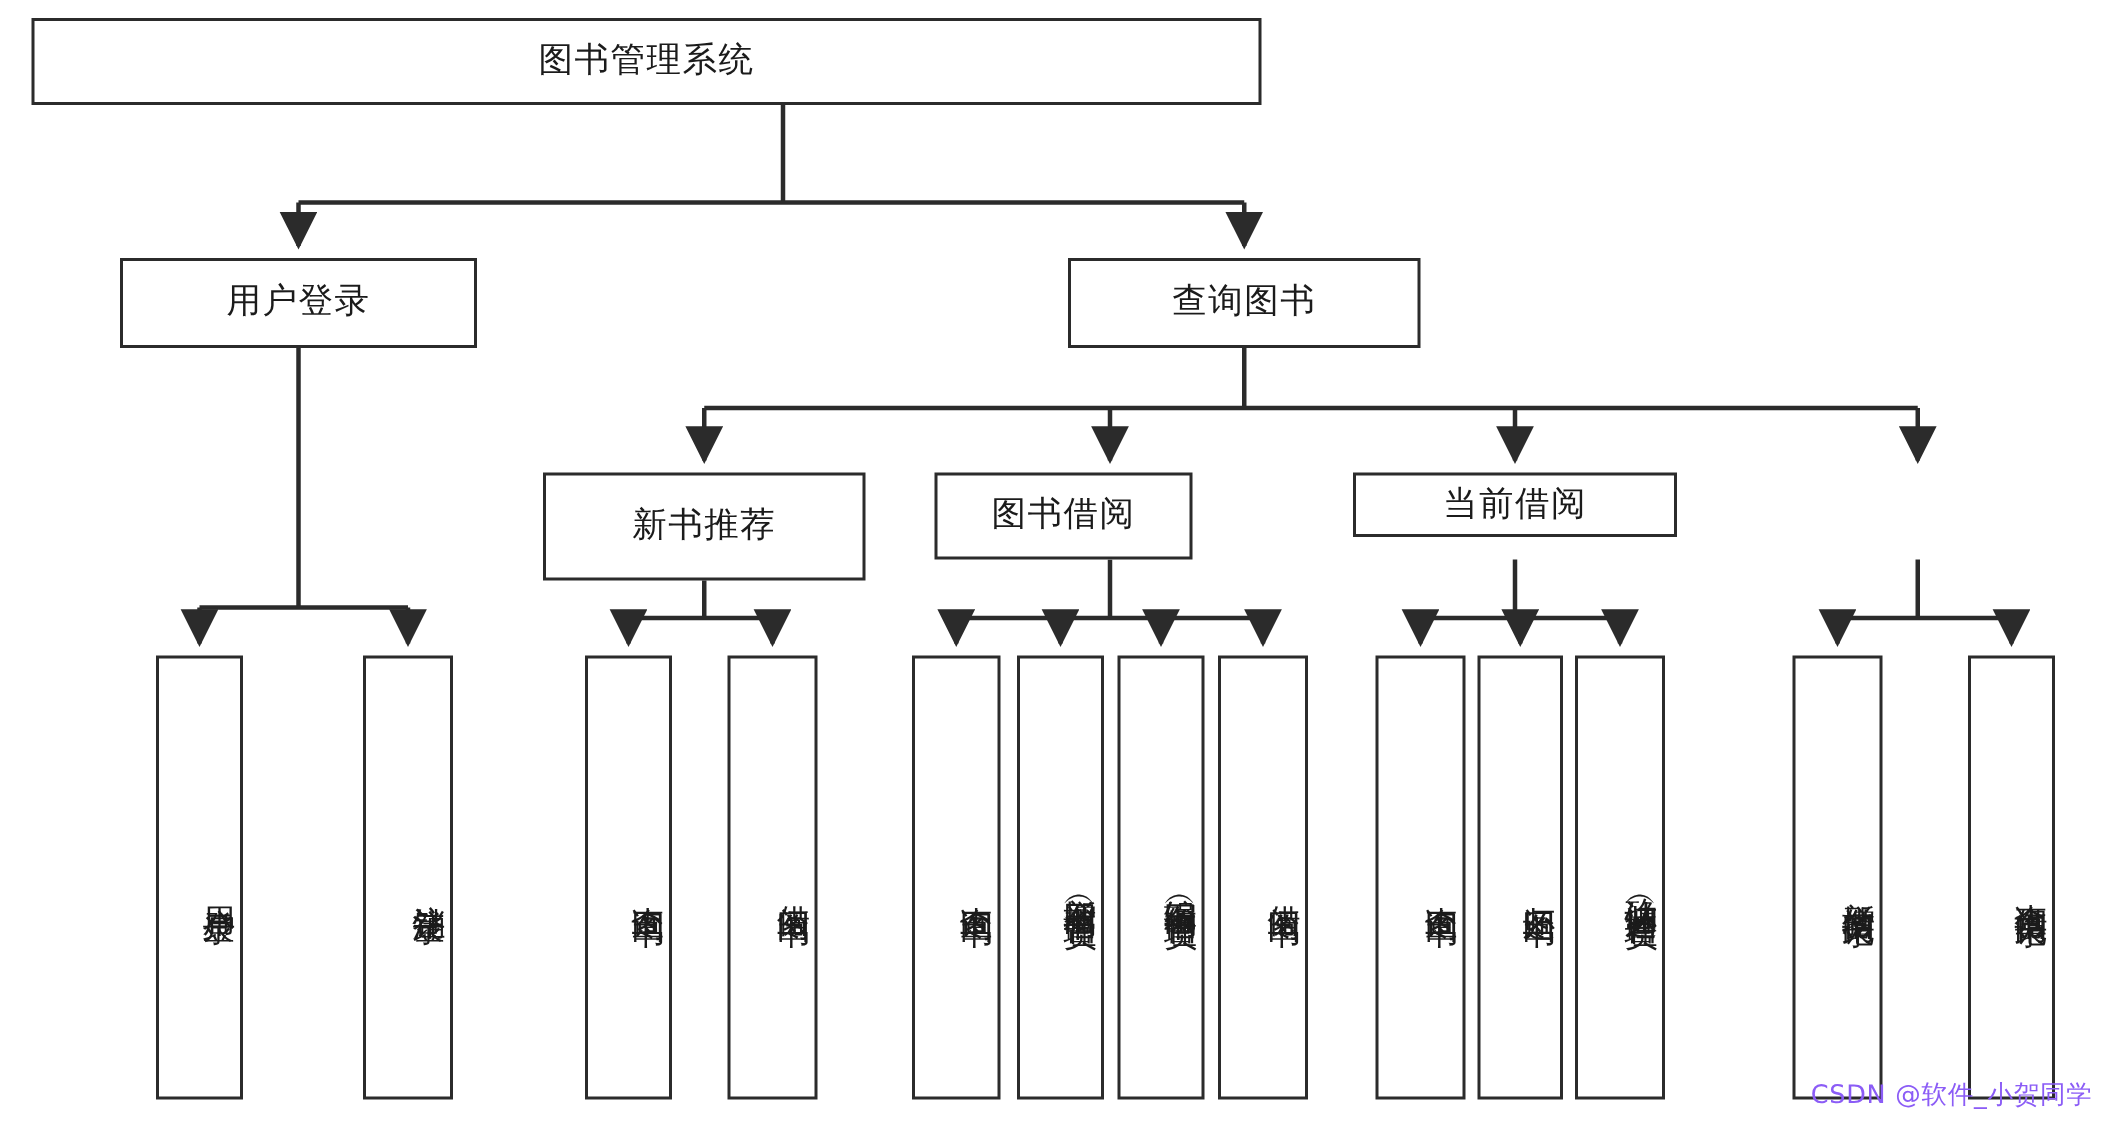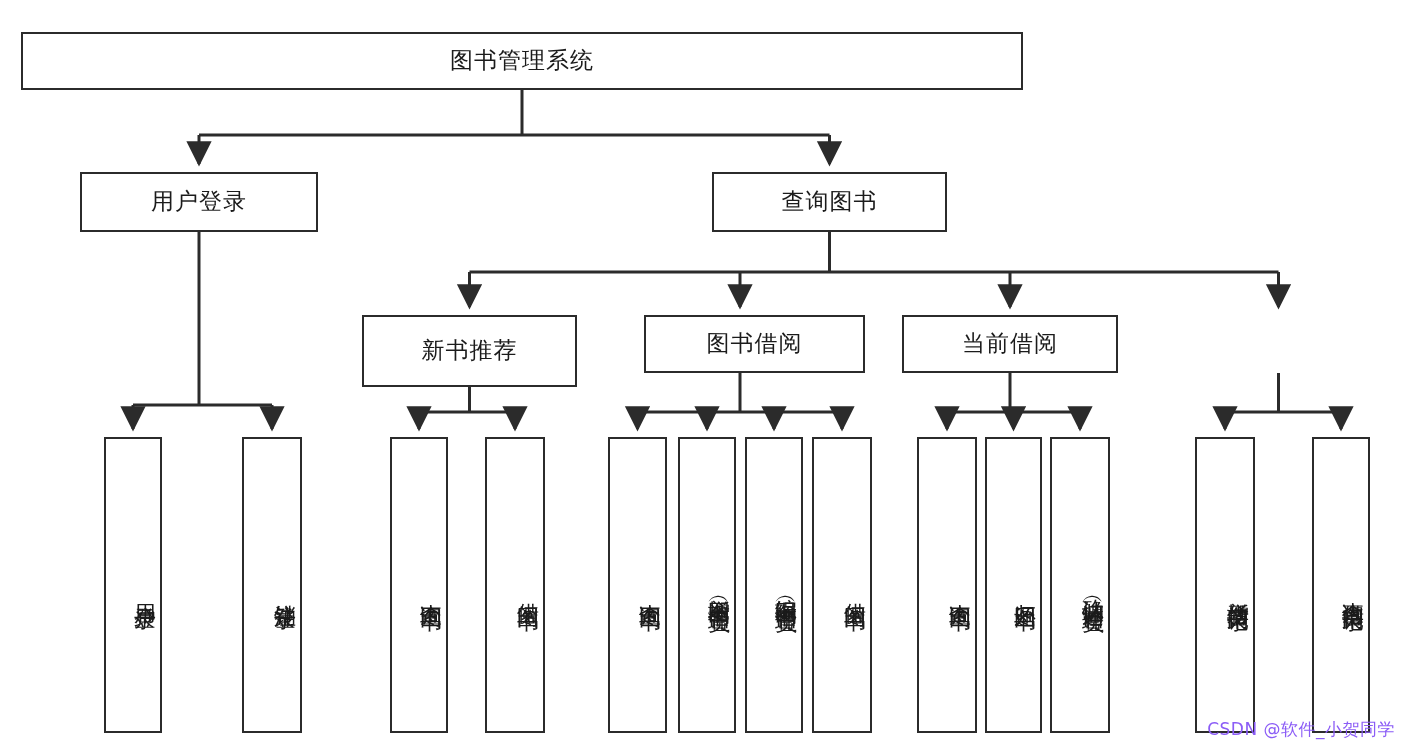--- a/index.html
+++ b/index.html
@@ -106,28 +106,28 @@
         <line x1="947" y1="412" x2="947" y2="429" marker-end="url(#arrowhead)"></line>
         <line x1="1013.5" y1="412" x2="1013.5" y2="429" marker-end="url(#arrowhead)"></line>
         <line x1="1080" y1="412" x2="1080" y2="429" marker-end="url(#arrowhead)"></line>
         <line x1="1278.5" y1="373" x2="1278.5" y2="412"></line>
         <line x1="1225" y1="412" x2="1341" y2="412"></line>
         <line x1="1225" y1="412" x2="1225" y2="429" marker-end="url(#arrowhead)"></line>
         <line x1="1341" y1="412" x2="1341" y2="429" marker-end="url(#arrowhead)"></line>
       </g>
   </svg>
 
-  <div class="node node-h" style="left: 21px; top: 12px; width: 1002px; height: 58px; margin-top: 20px;">图书管理系统</div>
+  <div class="node node-h" style="left: 21px; top: 12px; width: 820px; height: 58px;">图书管理系统</div>
 
   <div class="node node-h" style="left: 80px; top: 172px; width: 238px; height: 60px;">用户登录</div>
   <div class="node node-h" style="left: 712px; top: 172px; width: 235px; height: 60px;">查询图书</div>
 
   <div class="node node-h" style="left: 362px; top: 315px; width: 215px; height: 72px;">新书推荐</div>
-  <div class="node node-h" style="left: 644px; top: 315px; width: 221px; height: 58px;">图书借阅</div>
-  <div class="node node-h" style="left: 902px; top: 315px; width: 216px; height: 58px;">当前借阅</div>
+  <div class="node node-h" style="left: 623px; top: 315px; width: 172px; height: 58px;">图书借阅</div>
+  <div class="node node-h" style="left: 902px; top: 315px; width: 216px; height: 43px;">当前借阅</div>
 
   <div class="node node-v" style="left: 104px; top: 437px; width: 58px; height: 296px;">用户登录</div>
   <div class="node node-v" style="left: 242px; top: 437px; width: 60px; height: 296px;">注销登录</div>
   <div class="node node-v" style="left: 390px; top: 437px; width: 58px; height: 296px;">查询图书</div>
   <div class="node node-v" style="left: 485px; top: 437px; width: 60px; height: 296px;">借阅图书</div>
   <div class="node node-v" style="left: 608px; top: 437px; width: 59px; height: 296px;">查询图书</div>
   <div class="node node-v" style="left: 678px; top: 437px; width: 58px; height: 296px;">新增图书（管理员）</div>
   <div class="node node-v" style="left: 745px; top: 437px; width: 58px; height: 296px;">编辑图书（管理员）</div>
   <div class="node node-v" style="left: 812px; top: 437px; width: 60px; height: 296px;">借阅图书</div>
   <div class="node node-v" style="left: 917px; top: 437px; width: 60px; height: 296px;">查询图书</div>

